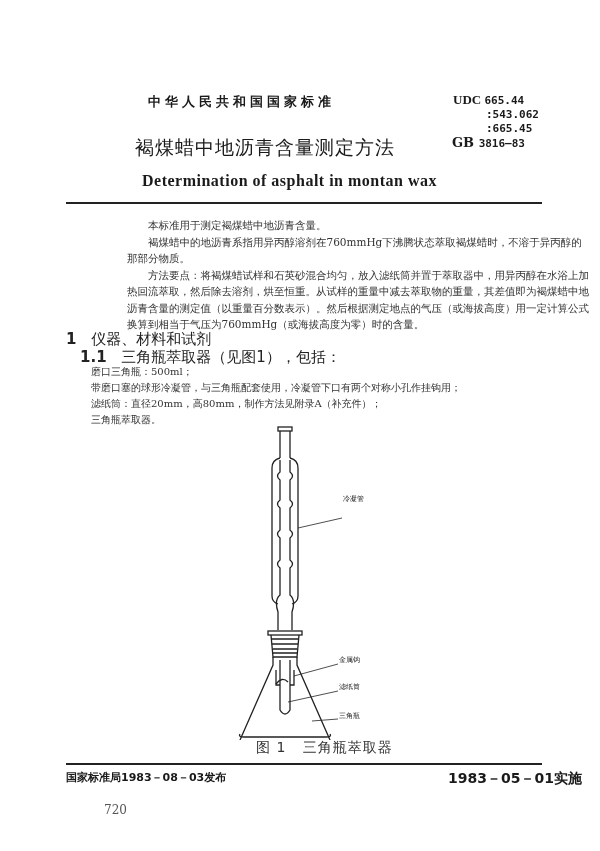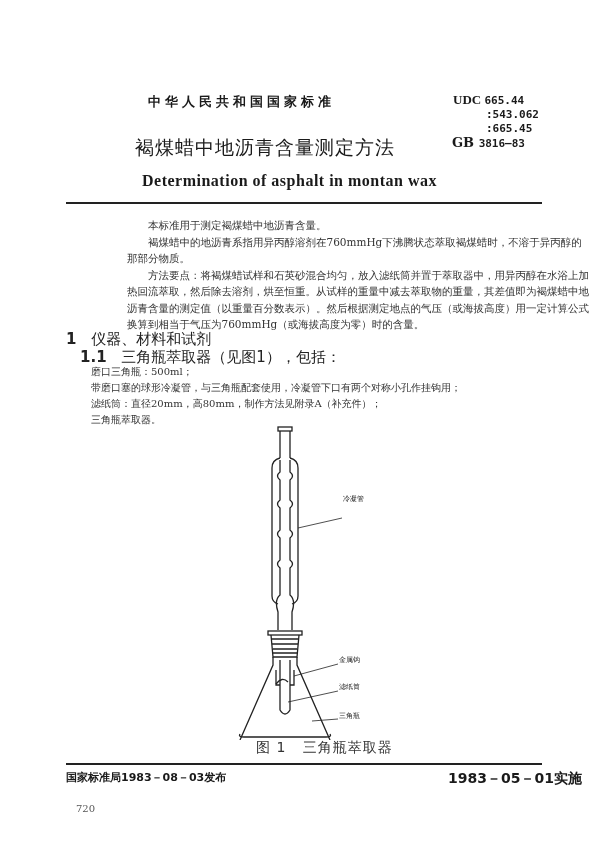--- a/index.html
+++ b/index.html
@@ -18,21 +18,21 @@
   .body-text { position: absolute; left: 84px; width: 462px; font-size: 10.5px; line-height: 16.5px; color: #333; }
   .body-text p { margin: 0; text-indent: 2em; }
   .sec { position: absolute; font-size: 15px; color: #222; font-family: "DejaVu Sans", sans-serif; }
   .sec b { font-weight: bold; margin-right: 10px; }
   .list { position: absolute; left: 91px; top: 364px; font-size: 10px; line-height: 16px; color: #333; }
   .figure { position: absolute; left: 230px; top: 420px; width: 170px; height: 330px; }
   .fig-label { position: absolute; font-size: 7px; color: #222; font-family: "DejaVu Sans", sans-serif; }
   .caption { position: absolute; left: 256px; top: 739px; font-size: 14px; color: #333; font-family: "DejaVu Sans", sans-serif; letter-spacing: 1px; }
   .foot-left { left: 66px; top: 770px; font-size: 11px; font-weight: bold; font-family: "DejaVu Sans", sans-serif; }
   .foot-right { left: 448px; top: 770px; font-size: 14px; font-weight: bold; font-family: "DejaVu Sans", sans-serif; }
-  .page-no { left: 76px; top: 803px; font-size: 10px; color: #555; }
+  .page-no { left: 104px; top: 803px; font-size: 12px; color: #555; }
 </style>
 </head>
 <body>
 
 <div class="abs std-name">中华人民共和国国家标准</div>
 
 <div class="abs udc">
   <span>UDC</span>
   <span class="code">665.44</span>
   <span class="sub">:543.062</span>

